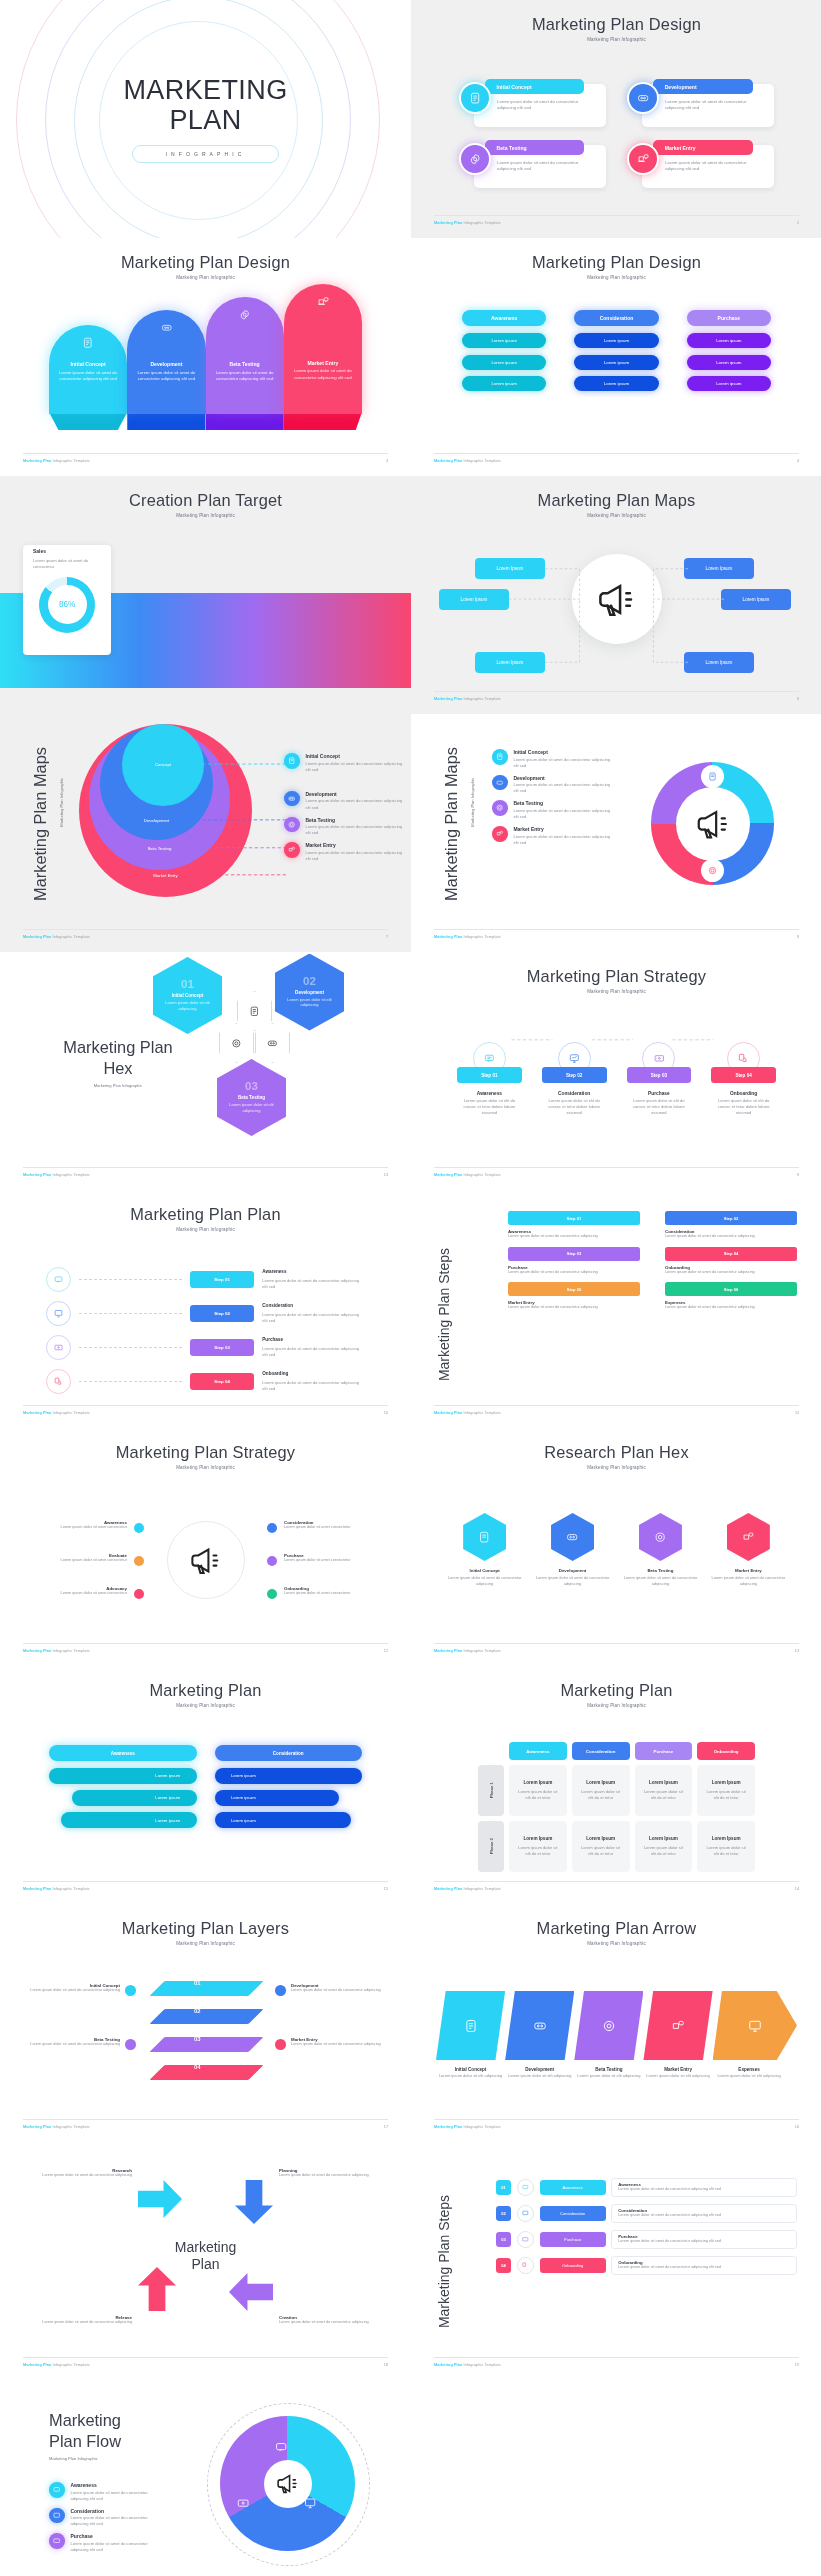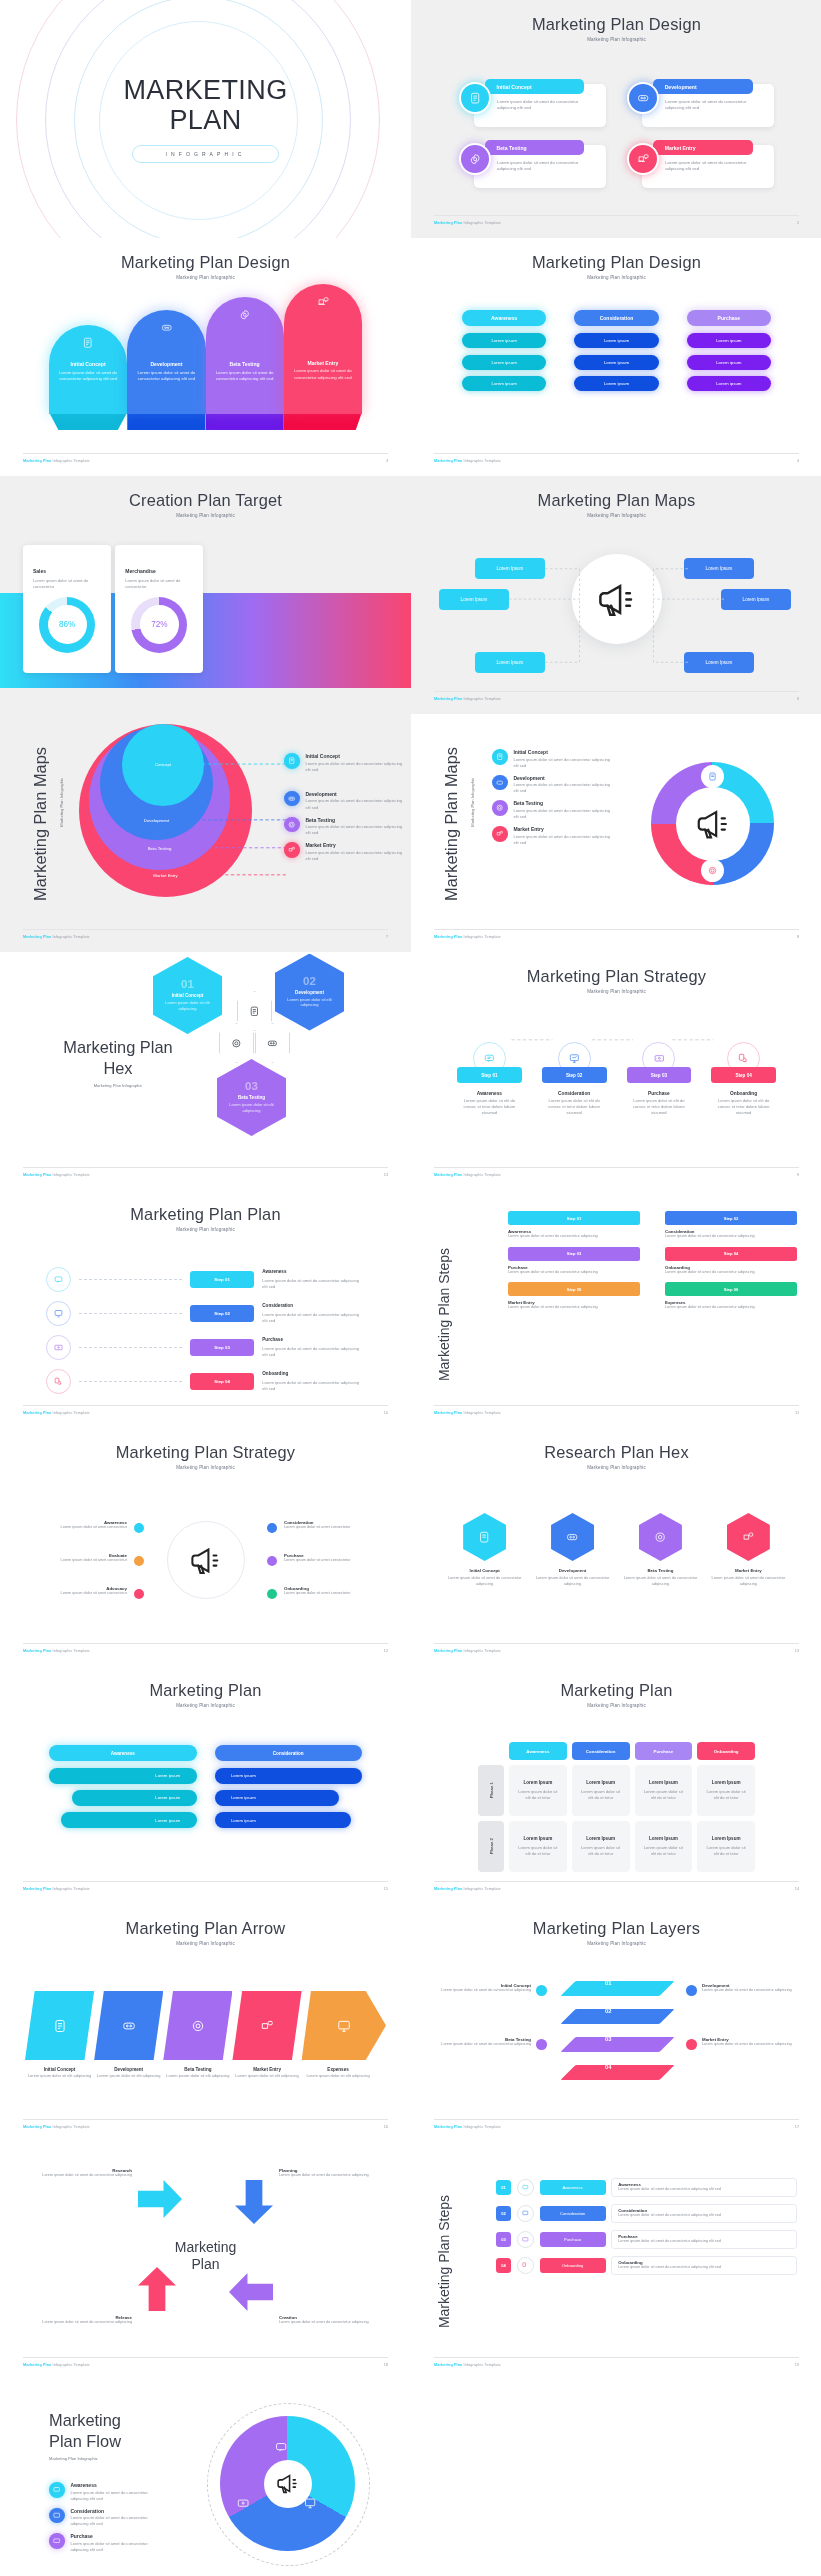--- a/index.html
+++ b/index.html
@@ -36,21 +36,21 @@
   .arch .at{font-size:4.3px;line-height:1.5;opacity:.88;padding:0 8.2px;margin-top:2.5px;}
   .archshadow{position:absolute;left:49px;right:49px;bottom:46px;height:18px;display:flex;}
   .archshadow div{flex:1;}
   
   .pg{position:absolute;left:51px;right:51px;top:72px;display:grid;grid-template-columns:repeat(3,1fr);gap:6.6px 28px;}
   .pill{height:16.4px;border-radius:8.2px;display:flex;align-items:center;justify-content:center;color:#fff;font-size:5px;font-weight:700;}
   .pill.sm{font-size:4.4px;font-weight:400;height:15px;}
   
   .tband{position:absolute;left:0;right:0;top:117px;height:95px;background:linear-gradient(90deg,#2fe0f5,#3d8bf5 34%,#a06bf0 62%,#f9456f);}
   .tcards{position:absolute;left:23px;right:23px;top:69px;display:grid;grid-template-columns:repeat(4,1fr);gap:4.1px;}
-  .tcard{background:#fff;border-radius:4.1px;box-shadow:0 1.6px 6.6px rgba(40,60,90,.12);height:128px;padding:23px 10px;box-sizing:border-box;}
+  .tcard{background:#fff;border-radius:4.1px;box-shadow:0 1.6px 6.6px rgba(40,60,90,.12);height:110px;padding:3px 10px;box-sizing:border-box;}
   .tcard h4{margin:0;font-size:5px;color:#32373f;}
   .tcard p{margin:4.1px 0 0;font-size:4.1px;line-height:1.5;color:#8e949c;}
   .donut{margin:6.6px auto 0;width:56px;height:56px;border-radius:50%;display:flex;align-items:center;justify-content:center;position:relative;}
   .donut .hole{width:39px;height:39px;border-radius:50%;background:#fff;display:flex;align-items:center;justify-content:center;font-size:8.2px;}
   
   .mapc{position:absolute;left:50%;top:123px;transform:translate(-50%,-50%);width:90px;height:90px;border-radius:50%;background:#fff;
         box-shadow:0 3.3px 15px rgba(40,60,90,.10);display:flex;align-items:center;justify-content:center;}
   .mbox{position:absolute;height:21.4px;border-radius:4.1px;display:flex;align-items:center;justify-content:center;color:#fff;font-size:4.6px;}
   
   .vtitle{position:absolute;writing-mode:vertical-rl;transform:rotate(180deg);left:31px;top:33px;font-size:16.4px;color:#3a3f4b;}
@@ -265,27 +265,20 @@
     <div class="s-sub">Marketing Plan Infographic</div>
     <div class="tband"></div>
     <div class="tcards">
       <div class="tcard">
         <h4>Sales</h4>
         <p>Lorem ipsum dolor sit amet do consectetur</p>
         <div class="donut" style="background:conic-gradient(#2ad2f5 0 86%, #ddf4fb 86% 100%)">
           <div class="hole" style="color:#2ad2f5">86%</div>
         </div>
       </div>
-      <div class="tcard">
-        <h4>Merchandise</h4>
-        <p>Lorem ipsum dolor sit amet do consectetur</p>
-        <div class="donut" style="background:conic-gradient(#a46cf0 0 72%, #e9def9 72% 100%)">
-          <div class="hole" style="color:#a46cf0">72%</div>
-        </div>
-      </div>
     </div>
   </div>
 
   <div class="slide gray">
     <div class="s-title">Marketing Plan Maps</div>
     <div class="s-sub">Marketing Plan Infographic</div>
     <div class="mapc">
       <svg width="43" height="43" viewBox="0 0 24 24" fill="none" stroke="#222" stroke-width="1.4" stroke-linecap="round">
           <path d="M3 10.5v3a2 2 0 002 2h2l7 4V4.5l-7 4H5a2 2 0 00-2 2z"></path>
           <path d="M7 15.5l1.5 5h2.2L9 15.5"></path>
@@ -858,82 +851,20 @@
           </div>
       </div>
     </div>
     <div class="footer">
       <div class="fbrand"><b>Marketing Plan</b><span> Infographic Template</span></div>
       <div>14</div>
     </div>
   </div>
 
   <div class="slide">
-    <div class="s-title">Marketing Plan Arrow</div>
-    <div class="s-sub">Marketing Plan Infographic</div>
-    <div style="position:absolute;left:25px;right:25px;top:87px;display:flex;align-items:flex-start">
-      <div style="flex:1">
-        <div class="achev" style="background:#2ad2f5">
-          <svg width="14" height="14" viewBox="0 0 24 24" fill="none" stroke="#fff" stroke-width="1.6">
-              <rect x="5" y="2.5" width="14" height="19" rx="3"></rect>
-              <path d="M8.5 8h7M8.5 12h7M8.5 16h4"></path>
-            </svg>
-          </div>
-        <div class="alabel">Initial Concept</div>
-        <div class="atext">Lorem ipsum dolor sit elit adipiscing</div>
-      </div>
-      <div style="flex:1">
-        <div class="achev" style="background:#3d7ff0">
-          <svg width="14" height="14" viewBox="0 0 24 24" fill="none" stroke="#fff" stroke-width="1.6">
-              <rect x="3" y="7" width="18" height="10" rx="4"></rect>
-              <circle cx="9" cy="12" r="1.6"></circle>
-              <circle cx="15" cy="12" r="1.6"></circle>
-            </svg>
-          </div>
-        <div class="alabel">Development</div>
-        <div class="atext">Lorem ipsum dolor sit elit adipiscing</div>
-      </div>
-      <div style="flex:1">
-        <div class="achev" style="background:#a46cf0">
-          <svg width="14" height="14" viewBox="0 0 24 24" fill="none" stroke="#fff" stroke-width="1.6">
-              <circle cx="12" cy="12" r="3.4"></circle>
-              <circle cx="12" cy="12" r="8"></circle>
-            </svg>
-          </div>
-        <div class="alabel">Beta Testing</div>
-        <div class="atext">Lorem ipsum dolor sit elit adipiscing</div>
-      </div>
-      <div style="flex:1">
-        <div class="achev" style="background:#f9456f">
-          <svg width="14" height="14" viewBox="0 0 24 24" fill="none" stroke="#fff" stroke-width="1.6">
-              <path d="M4 8h9v8H4z"></path>
-              <rect x="14" y="4" width="7" height="6" rx="2"></rect>
-            </svg>
-          </div>
-        <div class="alabel">Market Entry</div>
-        <div class="atext">Lorem ipsum dolor sit elit adipiscing</div>
-      </div>
-      <div style="flex:1.22">
-        <div style="background:#f59f43;height:69px;clip-path:polygon(11% 0,76% 0,100% 50%,76% 100%,0 100%);display:flex;align-items:center;justify-content:center">
-          <svg width="14" height="14" viewBox="0 0 24 24" fill="none" stroke="#fff" stroke-width="1.6">
-              <rect x="3" y="4" width="18" height="13" rx="2"></rect>
-              <path d="M9 21h6M12 17v4"></path>
-            </svg>
-          </div>
-        <div class="alabel" style="margin-left:-11.5px">Expenses</div>
-        <div class="atext" style="margin-left:-11.5px">Lorem ipsum dolor sit elit adipiscing</div>
-      </div>
-    </div>
-    <div class="footer">
-      <div class="fbrand"><b>Marketing Plan</b><span> Infographic Template</span></div>
-      <div>16</div>
-    </div>
-  </div>
-
-  <div class="slide">
     <div class="s-title">Marketing Plan Layers</div>
     <div class="s-sub">Marketing Plan Infographic</div>
     <div style="position:absolute;left:132px;top:72px;width:148px;height:123px">
       <div style="position:absolute;left:25px;top:0;width:99px;height:25px;background:#2ad2f5;transform:skewX(-45deg) scaleY(.6);border-radius:1.6px"></div>
       <div style="position:absolute;left:25px;top:28px;width:99px;height:25px;background:#3d7ff0;transform:skewX(-45deg) scaleY(.6);border-radius:1.6px"></div>
       <div style="position:absolute;left:25px;top:56px;width:99px;height:25px;background:#a46cf0;transform:skewX(-45deg) scaleY(.6);border-radius:1.6px"></div>
       <div style="position:absolute;left:25px;top:84px;width:99px;height:25px;background:#f9456f;transform:skewX(-45deg) scaleY(.6);border-radius:1.6px"></div>
       <div style="position:absolute;left:62px;top:4.1px;font-size:5.8px;color:#fff;font-weight:700">01</div>
       <div style="position:absolute;left:62px;top:32px;font-size:5.8px;color:#fff;font-weight:700">02</div>
       <div style="position:absolute;left:62px;top:60px;font-size:5.8px;color:#fff;font-weight:700">03</div>
@@ -955,20 +886,82 @@
       <div style="font-size:4.4px;font-weight:700;color:#32373f">Market Entry</div>
       <div style="font-size:3.8px;line-height:1.5;color:#8e949c">Lorem ipsum dolor sit amet do consectetur adipiscing</div>
       </div>
     <div style="position:absolute;left:125px;top:81px;width:10.7px;height:10.7px;border-radius:50%;background:#2ad2f5"></div>
     <div style="position:absolute;left:125px;top:135px;width:10.7px;height:10.7px;border-radius:50%;background:#a46cf0"></div>
     <div style="position:absolute;right:125px;top:81px;width:10.7px;height:10.7px;border-radius:50%;background:#3d7ff0"></div>
     <div style="position:absolute;right:125px;top:135px;width:10.7px;height:10.7px;border-radius:50%;background:#f9456f"></div>
     <div class="footer">
       <div class="fbrand"><b>Marketing Plan</b><span> Infographic Template</span></div>
       <div>17</div>
+    </div>
+  </div>
+
+  <div class="slide">
+    <div class="s-title">Marketing Plan Arrow</div>
+    <div class="s-sub">Marketing Plan Infographic</div>
+    <div style="position:absolute;left:25px;right:25px;top:87px;display:flex;align-items:flex-start">
+      <div style="flex:1">
+        <div class="achev" style="background:#2ad2f5">
+          <svg width="14" height="14" viewBox="0 0 24 24" fill="none" stroke="#fff" stroke-width="1.6">
+              <rect x="5" y="2.5" width="14" height="19" rx="3"></rect>
+              <path d="M8.5 8h7M8.5 12h7M8.5 16h4"></path>
+            </svg>
+          </div>
+        <div class="alabel">Initial Concept</div>
+        <div class="atext">Lorem ipsum dolor sit elit adipiscing</div>
+      </div>
+      <div style="flex:1">
+        <div class="achev" style="background:#3d7ff0">
+          <svg width="14" height="14" viewBox="0 0 24 24" fill="none" stroke="#fff" stroke-width="1.6">
+              <rect x="3" y="7" width="18" height="10" rx="4"></rect>
+              <circle cx="9" cy="12" r="1.6"></circle>
+              <circle cx="15" cy="12" r="1.6"></circle>
+            </svg>
+          </div>
+        <div class="alabel">Development</div>
+        <div class="atext">Lorem ipsum dolor sit elit adipiscing</div>
+      </div>
+      <div style="flex:1">
+        <div class="achev" style="background:#a46cf0">
+          <svg width="14" height="14" viewBox="0 0 24 24" fill="none" stroke="#fff" stroke-width="1.6">
+              <circle cx="12" cy="12" r="3.4"></circle>
+              <circle cx="12" cy="12" r="8"></circle>
+            </svg>
+          </div>
+        <div class="alabel">Beta Testing</div>
+        <div class="atext">Lorem ipsum dolor sit elit adipiscing</div>
+      </div>
+      <div style="flex:1">
+        <div class="achev" style="background:#f9456f">
+          <svg width="14" height="14" viewBox="0 0 24 24" fill="none" stroke="#fff" stroke-width="1.6">
+              <path d="M4 8h9v8H4z"></path>
+              <rect x="14" y="4" width="7" height="6" rx="2"></rect>
+            </svg>
+          </div>
+        <div class="alabel">Market Entry</div>
+        <div class="atext">Lorem ipsum dolor sit elit adipiscing</div>
+      </div>
+      <div style="flex:1.22">
+        <div style="background:#f59f43;height:69px;clip-path:polygon(11% 0,76% 0,100% 50%,76% 100%,0 100%);display:flex;align-items:center;justify-content:center">
+          <svg width="14" height="14" viewBox="0 0 24 24" fill="none" stroke="#fff" stroke-width="1.6">
+              <rect x="3" y="4" width="18" height="13" rx="2"></rect>
+              <path d="M9 21h6M12 17v4"></path>
+            </svg>
+          </div>
+        <div class="alabel" style="margin-left:-11.5px">Expenses</div>
+        <div class="atext" style="margin-left:-11.5px">Lorem ipsum dolor sit elit adipiscing</div>
+      </div>
+    </div>
+    <div class="footer">
+      <div class="fbrand"><b>Marketing Plan</b><span> Infographic Template</span></div>
+      <div>16</div>
     </div>
   </div>
 
   <div class="slide">
     <div style="position:absolute;left:50%;top:97px;transform:translateX(-50%);text-align:center">
       <div style="font-size:14px;color:#3a3f4b;line-height:1.2">Marketing</div>
       <div style="font-size:14px;color:#3a3f4b;line-height:1.2">Plan</div>
     </div>
     <div style="position:absolute;left:25px;top:26px;width:107px;text-align:right">
       <div style="font-size:4.4px;font-weight:700;color:#32373f">Research</div>

